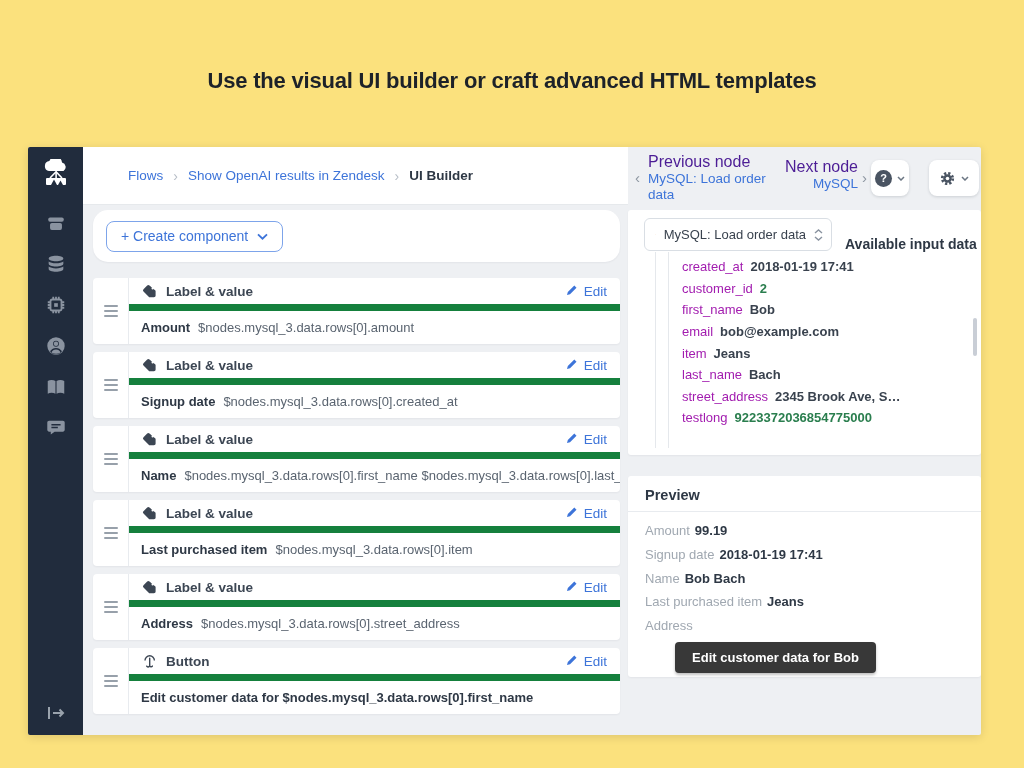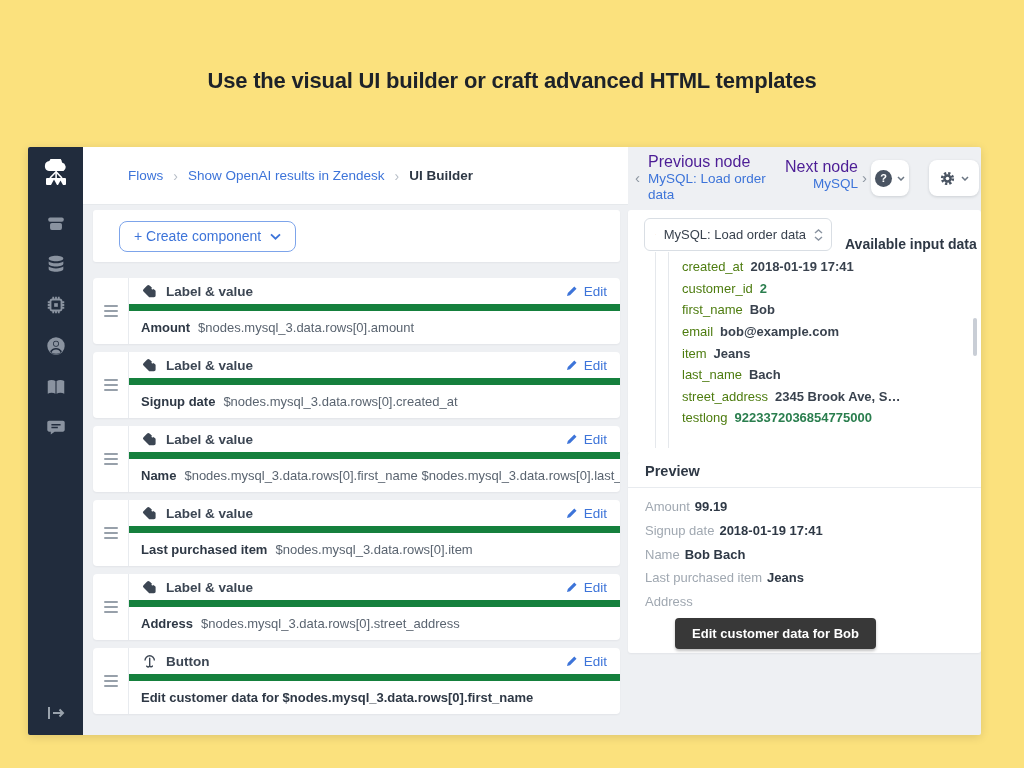--- a/index.html
+++ b/index.html
@@ -33,22 +33,22 @@
     background:#ffffff; border-bottom:1px solid #e6e9ec;
     display:flex; align-items:center; padding-left:45px; gap:10px;
     font-size:13.5px;
   }
   .crumb-link { color:#3d74d9; cursor:pointer; }
   .crumb-sep { color:#b7bec7; font-size:14px; }
   .crumb-current { color:#2e3845; font-weight:700; }
   
   .create-panel {
     position:absolute; left:65px; top:63px; width:527px; height:52px;
-    background:#fff; border-radius:3px; box-shadow:0 1px 2px rgba(16,24,40,.05);
-    display:flex; align-items:center; padding-left:26px;
+    background:#fff; border-radius:15px; box-shadow:0 1px 2px rgba(16,24,40,.05);
+    display:flex; align-items:center; padding-left:13px;
   }
   .create-btn {
     height:31px; padding:0 14px; border:1px solid #7da4ea; border-radius:8px;
     background:#fff; color:#3d74d9; font-size:14px;
     display:inline-flex; align-items:center; gap:9px; cursor:pointer;
     font-family:"Liberation Sans", sans-serif;
   }
   .card {
     position:absolute; left:65px; width:527px; height:66px;
     background:#fff; border-radius:4px; box-shadow:0 1px 2px rgba(16,24,40,.05);
@@ -60,21 +60,21 @@
   }
   .burger { display:flex; flex-direction:column; gap:3px; }
   .burger span { width:14px; height:2px; background:#97a0aa; border-radius:1px; }
   .card-body { flex:1; display:flex; flex-direction:column; min-width:0; }
   .card-top {
     height:33px; border-bottom:7px solid #15803d; display:flex;
     align-items:center; padding:0 13px; gap:9px; flex:none;
   }
   .card-type { font-size:13.5px; font-weight:700; color:#3c4653; }
   .edit-link {
-    margin-left:auto; display:flex; align-items:center; gap:6px;
+    margin-left:auto; display:flex; gap:6px;
     color:#3d74d9; font-size:13.5px; cursor:pointer;
   }
   .card-bottom {
     height:33px; display:flex; align-items:center; padding:0 12px; gap:8px;
     font-size:13px; white-space:nowrap; overflow:hidden;
   }
   .card-label { font-weight:700; color:#2e3845; }
   .card-expr { color:#5a6470; }
   
   .node-nav { position:absolute; left:600px; top:0; width:353px; height:63px; }
@@ -104,30 +104,30 @@
   }
   .source-label { font-size:13px; color:#39424e; flex:1; white-space:nowrap; }
   .sorter { display:flex; flex-direction:column; gap:2px; }
   .avail-header {
     position:absolute; left:217px; top:9px; height:49px; display:flex; align-items:center;
     font-size:14px; font-weight:700; color:#2e3845;
   }
   .guide { position:absolute; width:1px; top:42px; height:196px; background:#e5e8ec; }
   .input-rows { position:absolute; left:54px; top:46px; right:18px; }
   .input-row { height:21.6px; display:flex; align-items:center; gap:7px; font-size:13px; white-space:nowrap; overflow:hidden; }
-  .k { color:#4d7c0f; }
+  .k { color:#a21caf; }
   .v { color:#39424e; font-weight:600; }
   .v.green { color:#2a7e4e; }
   .scroll-thumb {
     position:absolute; right:4px; top:108px; width:4px; height:38px;
     background:#c9ced6; border-radius:2px; cursor:pointer;
   }
   
   .preview-panel {
-    position:absolute; left:600px; top:305px; width:353px; height:201px;
+    position:absolute; left:600px; top:329px; width:353px; height:201px;
     background:#fff; border-radius:3px; box-shadow:0 1px 2px rgba(16,24,40,.05);
   }
   .preview-title {
     position:absolute; left:17px; top:11px; font-size:14.5px; font-weight:700; color:#2e3845;
   }
   .preview-divider { position:absolute; left:0; top:35px; width:353px; height:1px; background:#e8ebef; }
   .preview-rows { position:absolute; left:17px; top:43px; right:14px; }
   .preview-row { height:23.7px; display:flex; align-items:center; gap:5px; font-size:13px; white-space:nowrap; overflow:hidden; }
   .p-label { color:#a0a8b1; }
   .p-value { color:#2e3845; font-weight:600; }

